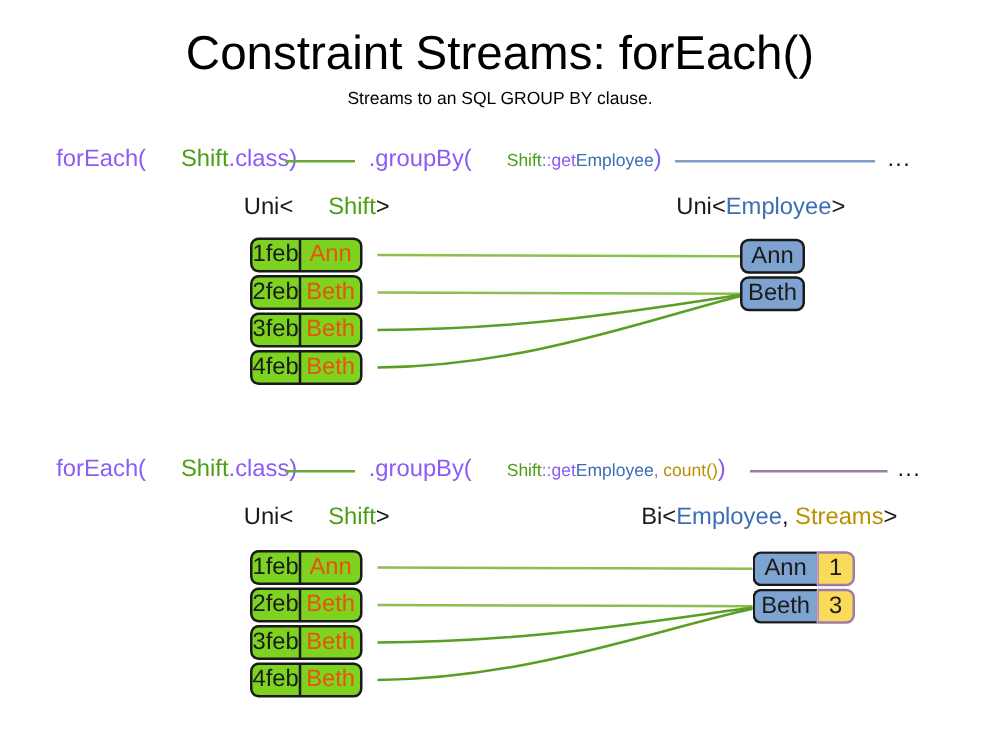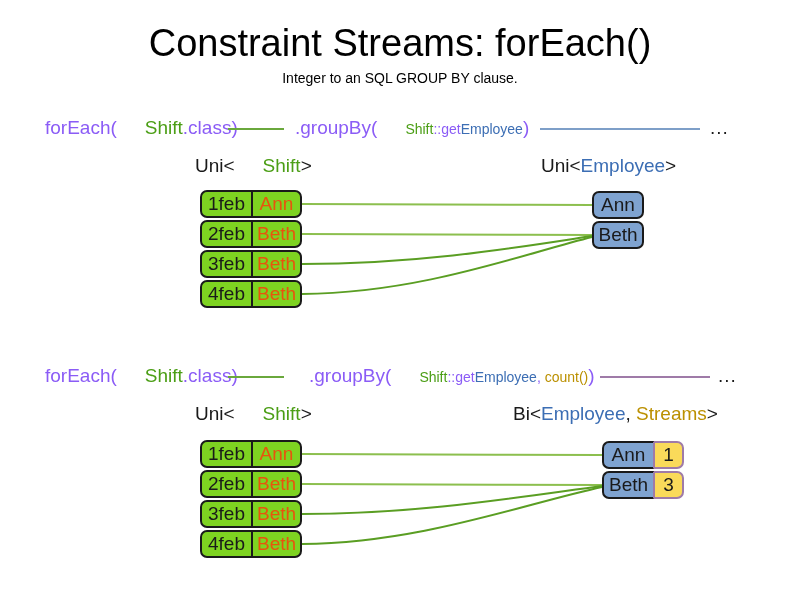--- a/index.html
+++ b/index.html
@@ -128,21 +128,21 @@
     border-radius: 0 7px 7px 0;
     border-left-width: 1px;
   }
   .cell-solo {
     border-radius: 7px;
   }
 
   .shift-date {
     background: #7ed321;
     color: #1a1a1a;
-    width: 52px;
+    width: 40px;
   }
   .shift-emp {
     background: #7ed321;
     color: #e8530e;
     width: 50px;
   }
   .emp-box {
     background: #7fa3d0;
     color: #1a1a1a;
     width: 52px;
@@ -153,21 +153,21 @@
     width: 30px;
     border-color: #9f7ba8;
   }
   .count-box.cell-right { border-left-color: #9f7ba8; }
   .emp-box.cell-left    { border-right-color: #9f7ba8; }
 </style>
 </head>
 <body>
 
 <div id="slide-title">Constraint Streams: forEach()</div>
-<div id="slide-subtitle">Integer to an SQL GROUP BY clause.</div>
+<div id="slide-subtitle">Streams to an SQL GROUP BY clause.</div>
 
 <div class="pipeline" style="top:115px;">
   <span class="code-frag" style="left:45px;"><span class="kw-plain">forEach(</span><span class="kw-shift">Shift</span><span class="kw-plain">.class)</span></span>
 
   <span class="connector conn-green" style="left:228px; top:13px; width:56px;"></span>
 
   <span class="code-frag" style="left:295px;"><span class="kw-plain">.groupBy(</span><span class="small-args kw-shift">Shift</span><span class="small-args kw-plain">::get</span><span class="small-args kw-emp">Employee</span><span class="kw-plain">)</span></span>
 
   <span class="connector conn-blue" style="left:540px; top:13px; width:160px;"></span>
   <span class="ellipsis" style="left:710px;">...</span>
@@ -208,21 +208,21 @@
 </div>
 <div class="fact-row" style="left:592px; top:221px;">
   <div class="cell cell-solo emp-box">Beth</div>
 </div>
 
 <div class="pipeline" style="top:363px;">
   <span class="code-frag" style="left:45px;"><span class="kw-plain">forEach(</span><span class="kw-shift">Shift</span><span class="kw-plain">.class)</span></span>
 
   <span class="connector conn-green" style="left:228px; top:13px; width:56px;"></span>
 
-  <span class="code-frag" style="left:309px;"><span class="kw-plain">.groupBy(</span><span class="small-args kw-shift">Shift</span><span class="small-args kw-plain">::get</span><span class="small-args kw-emp">Employee</span><span class="small-args kw-plain">, </span><span class="small-args kw-count">count()</span><span class="kw-plain">)</span></span>
+  <span class="code-frag" style="left:295px;"><span class="kw-plain">.groupBy(</span><span class="small-args kw-shift">Shift</span><span class="small-args kw-plain">::get</span><span class="small-args kw-emp">Employee</span><span class="small-args kw-plain">, </span><span class="small-args kw-count">count()</span><span class="kw-plain">)</span></span>
 
   <span class="connector conn-purple" style="left:600px; top:13px; width:110px;"></span>
   <span class="ellipsis" style="left:718px;">...</span>
 </div>
 
 <div class="type-label" style="left:195px; top:402px;"><span>Uni&lt;</span><span class="kw-shift">Shift</span><span>&gt;</span></div>
 
 <div class="type-label" style="left:513px; top:402px;"><span>Bi&lt;</span><span class="kw-emp">Employee</span><span>, </span><span class="kw-count">Streams</span><span>&gt;</span></div>
 
 <div class="diagram" style="top:435px;">

